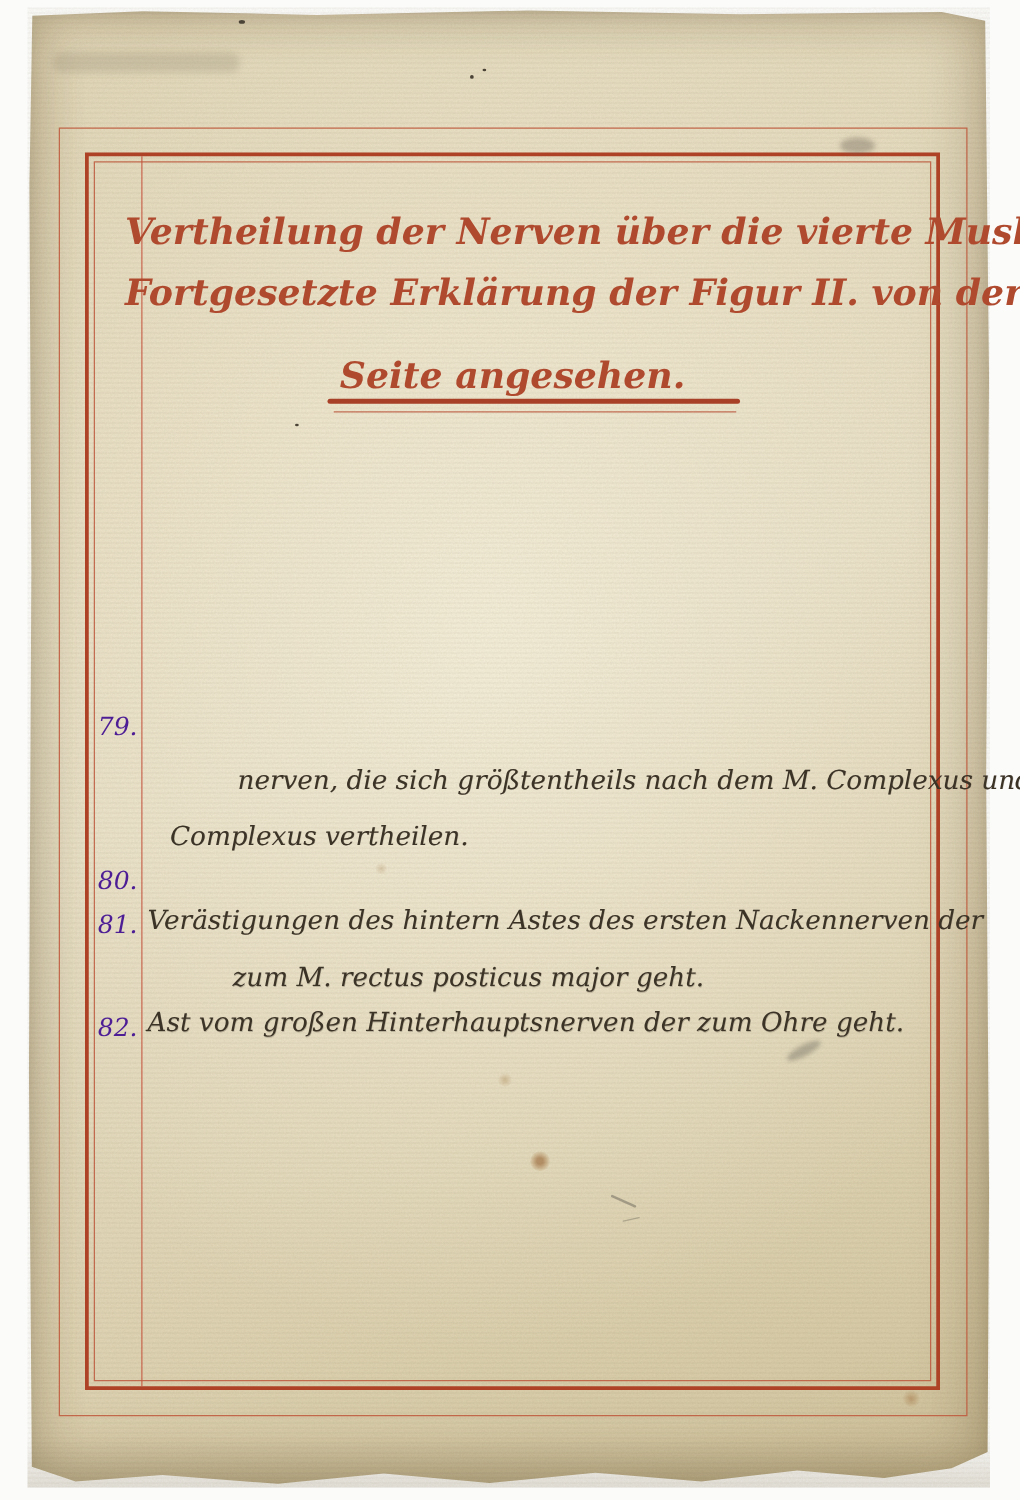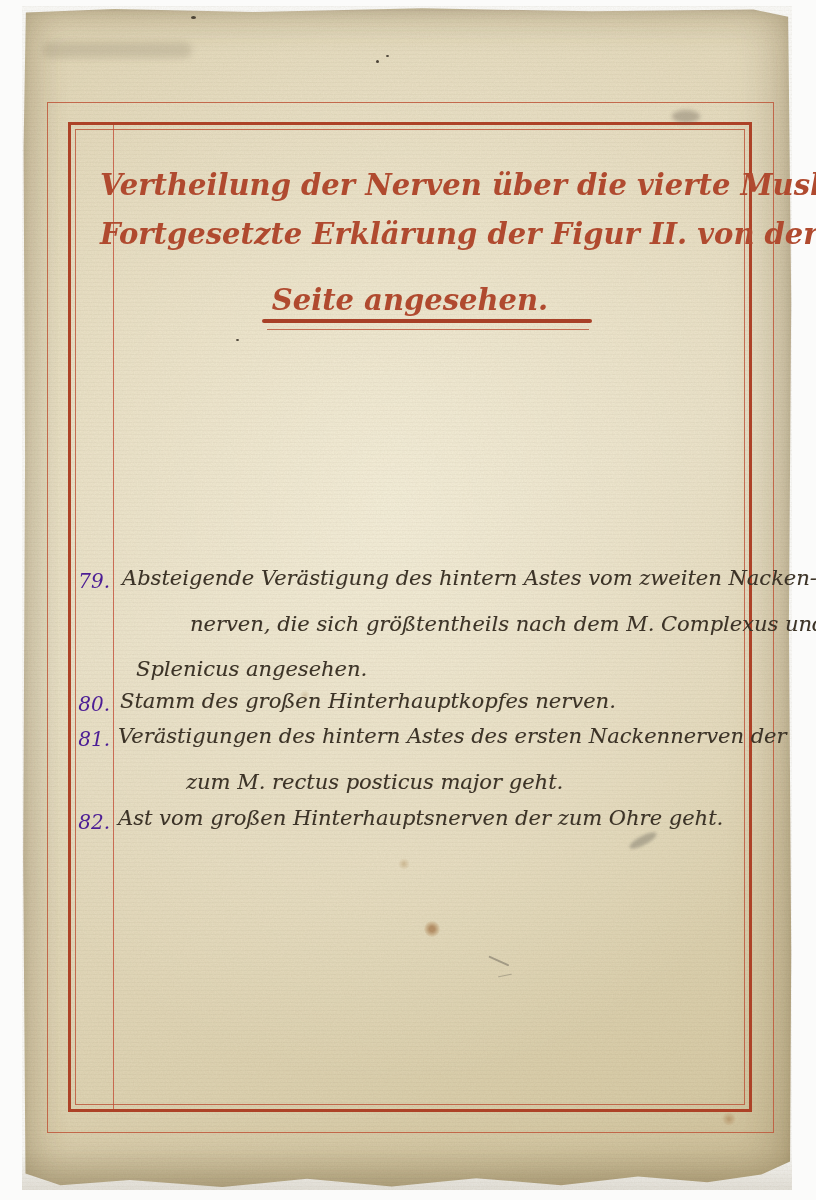--- a/index.html
+++ b/index.html
@@ -89,26 +89,24 @@
   <div class="margin-rule"></div>
 
   <div class="title-block t1">Vertheilung der Nerven über die vierte Muskellage.</div>
   <div class="title-block t2">Fortgesetzte Erklärung der Figur II. von der hintern</div>
   <div class="title-block t3">Seite angesehen.</div>
 
   <div class="divider-thick"></div>
   <div class="divider-thin"></div>
 
   <div class="entry-num" style="top:569px">79.</div>
-  <div class="entry-line" style="left:122px;top:566px">Absteigende Verästigung des hintern Astes vom zweiten Nacken-</div>
   <div class="entry-line" style="left:190px;top:612px">nerven, die sich größtentheils nach dem M. Complexus und</div>
-  <div class="entry-line" style="left:136px;top:657px">Splenicus angesehen.</div>
+  <div class="entry-line" style="left:136px;top:657px">Complexus vertheilen.</div>
 
   <div class="entry-num" style="top:692px">80.</div>
-  <div class="entry-line" style="left:120px;top:689px">Stamm des großen Hinterhauptkopfes nerven.</div>
 
   <div class="entry-num" style="top:727px">81.</div>
   <div class="entry-line" style="left:186px;top:770px">zum M. rectus posticus major geht.</div>
   <div class="entry-line" style="left:118px;top:724px">Verästigungen des hintern Astes des ersten Nackennerven der</div>
 
   <div class="entry-num" style="top:810px">82.</div>
   <div class="entry-line" style="left:118px;top:806px">Ast vom großen Hinterhauptsnerven der zum Ohre geht.</div>
 
   <div class="stain ghost-smudge"></div>
   <div class="speck" style="left:191px;top:16px;width:5px;height:3px"></div>

